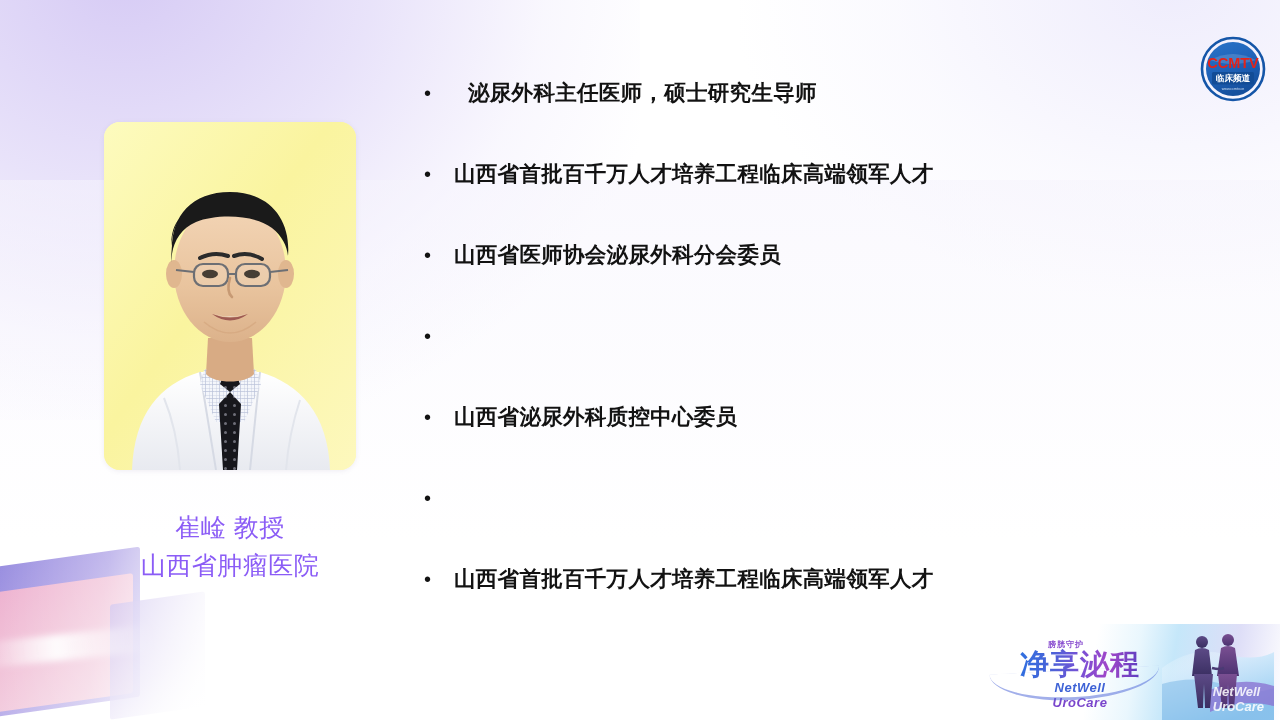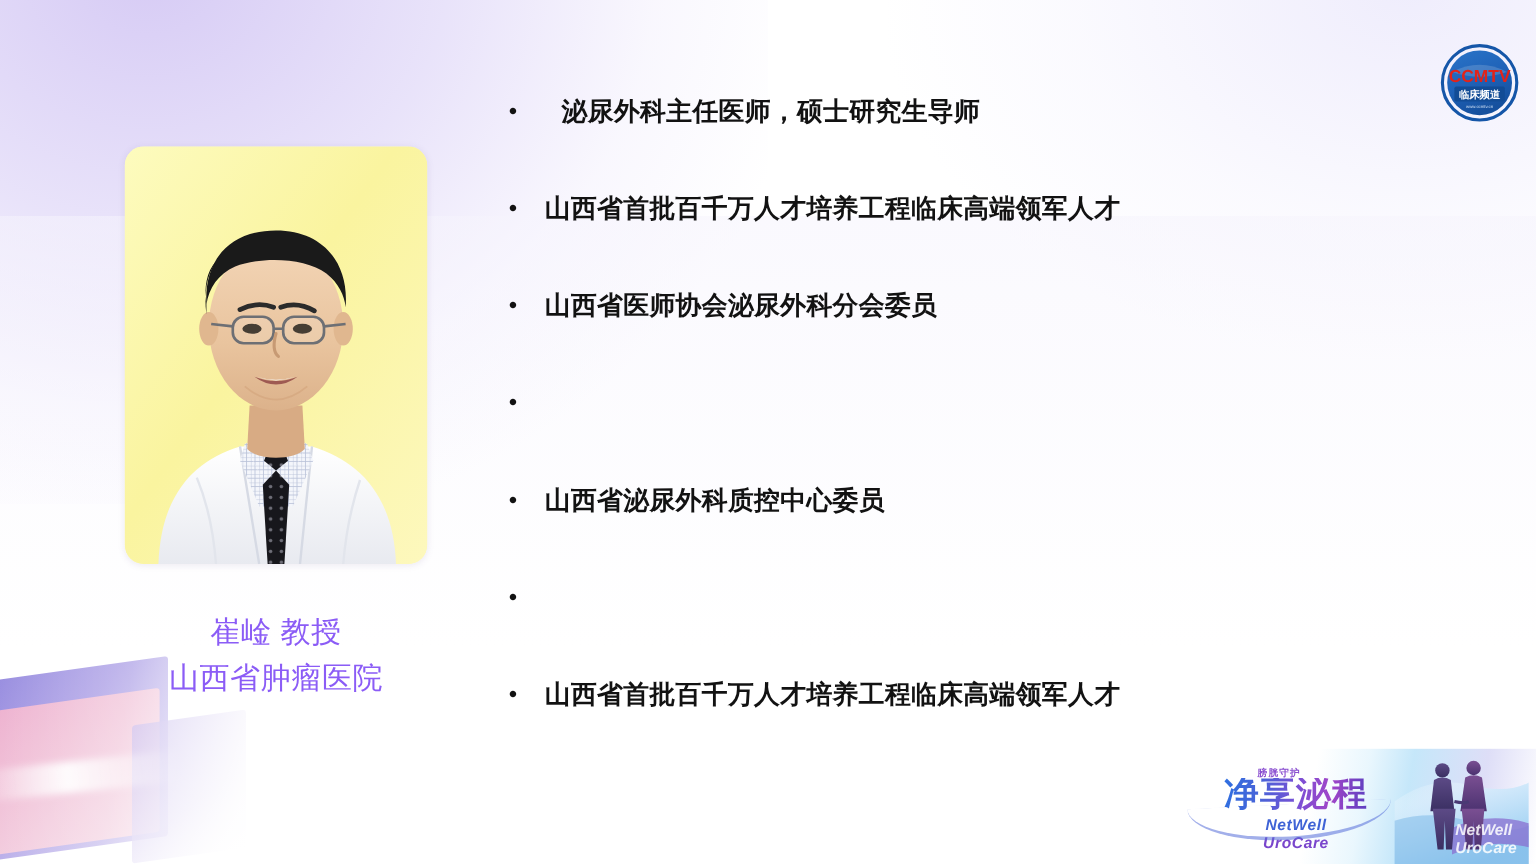--- a/index.html
+++ b/index.html
@@ -126,21 +126,21 @@
     display:flex; flex-direction:column; align-items:center; justify-content:flex-end;text-align:right;
   }
   .brand-small {
     font-size:8px; font-weight:bold; color:#8a4fd0; letter-spacing:1px;
     align-self:center; margin-left:-28px; margin-bottom:-2px;
   }
   .brand-cn {
     font-size:29px; font-weight:bold; line-height:32px; letter-spacing:1px;
     background:linear-gradient(92deg,#2f6fe0 0%, #4a63d8 26%, #7b4fd4 52%, #a145c8 74%, #5b3fc0 100%);
     -webkit-background-clip:text; background-clip:text; color:transparent;
-    font-family:Liberation Mono, monospace;
+    font-family:Liberation Sans, sans-serif;
   }
   .brand-en1, .brand-en2 {
     font-size:13px; font-weight:bold; font-style:italic; letter-spacing:.5px;
     color:#3f63d6; line-height:15px;
   }
   .brand-en2 { color:#7a46cc; }
   .brand-swoosh {
     position:absolute; left:2px; bottom:20px; width:170px; height:30px;
     border-bottom:3px solid rgba(86,110,216,.55);
     border-radius:0 0 50% 50%/0 0 100% 100%;

